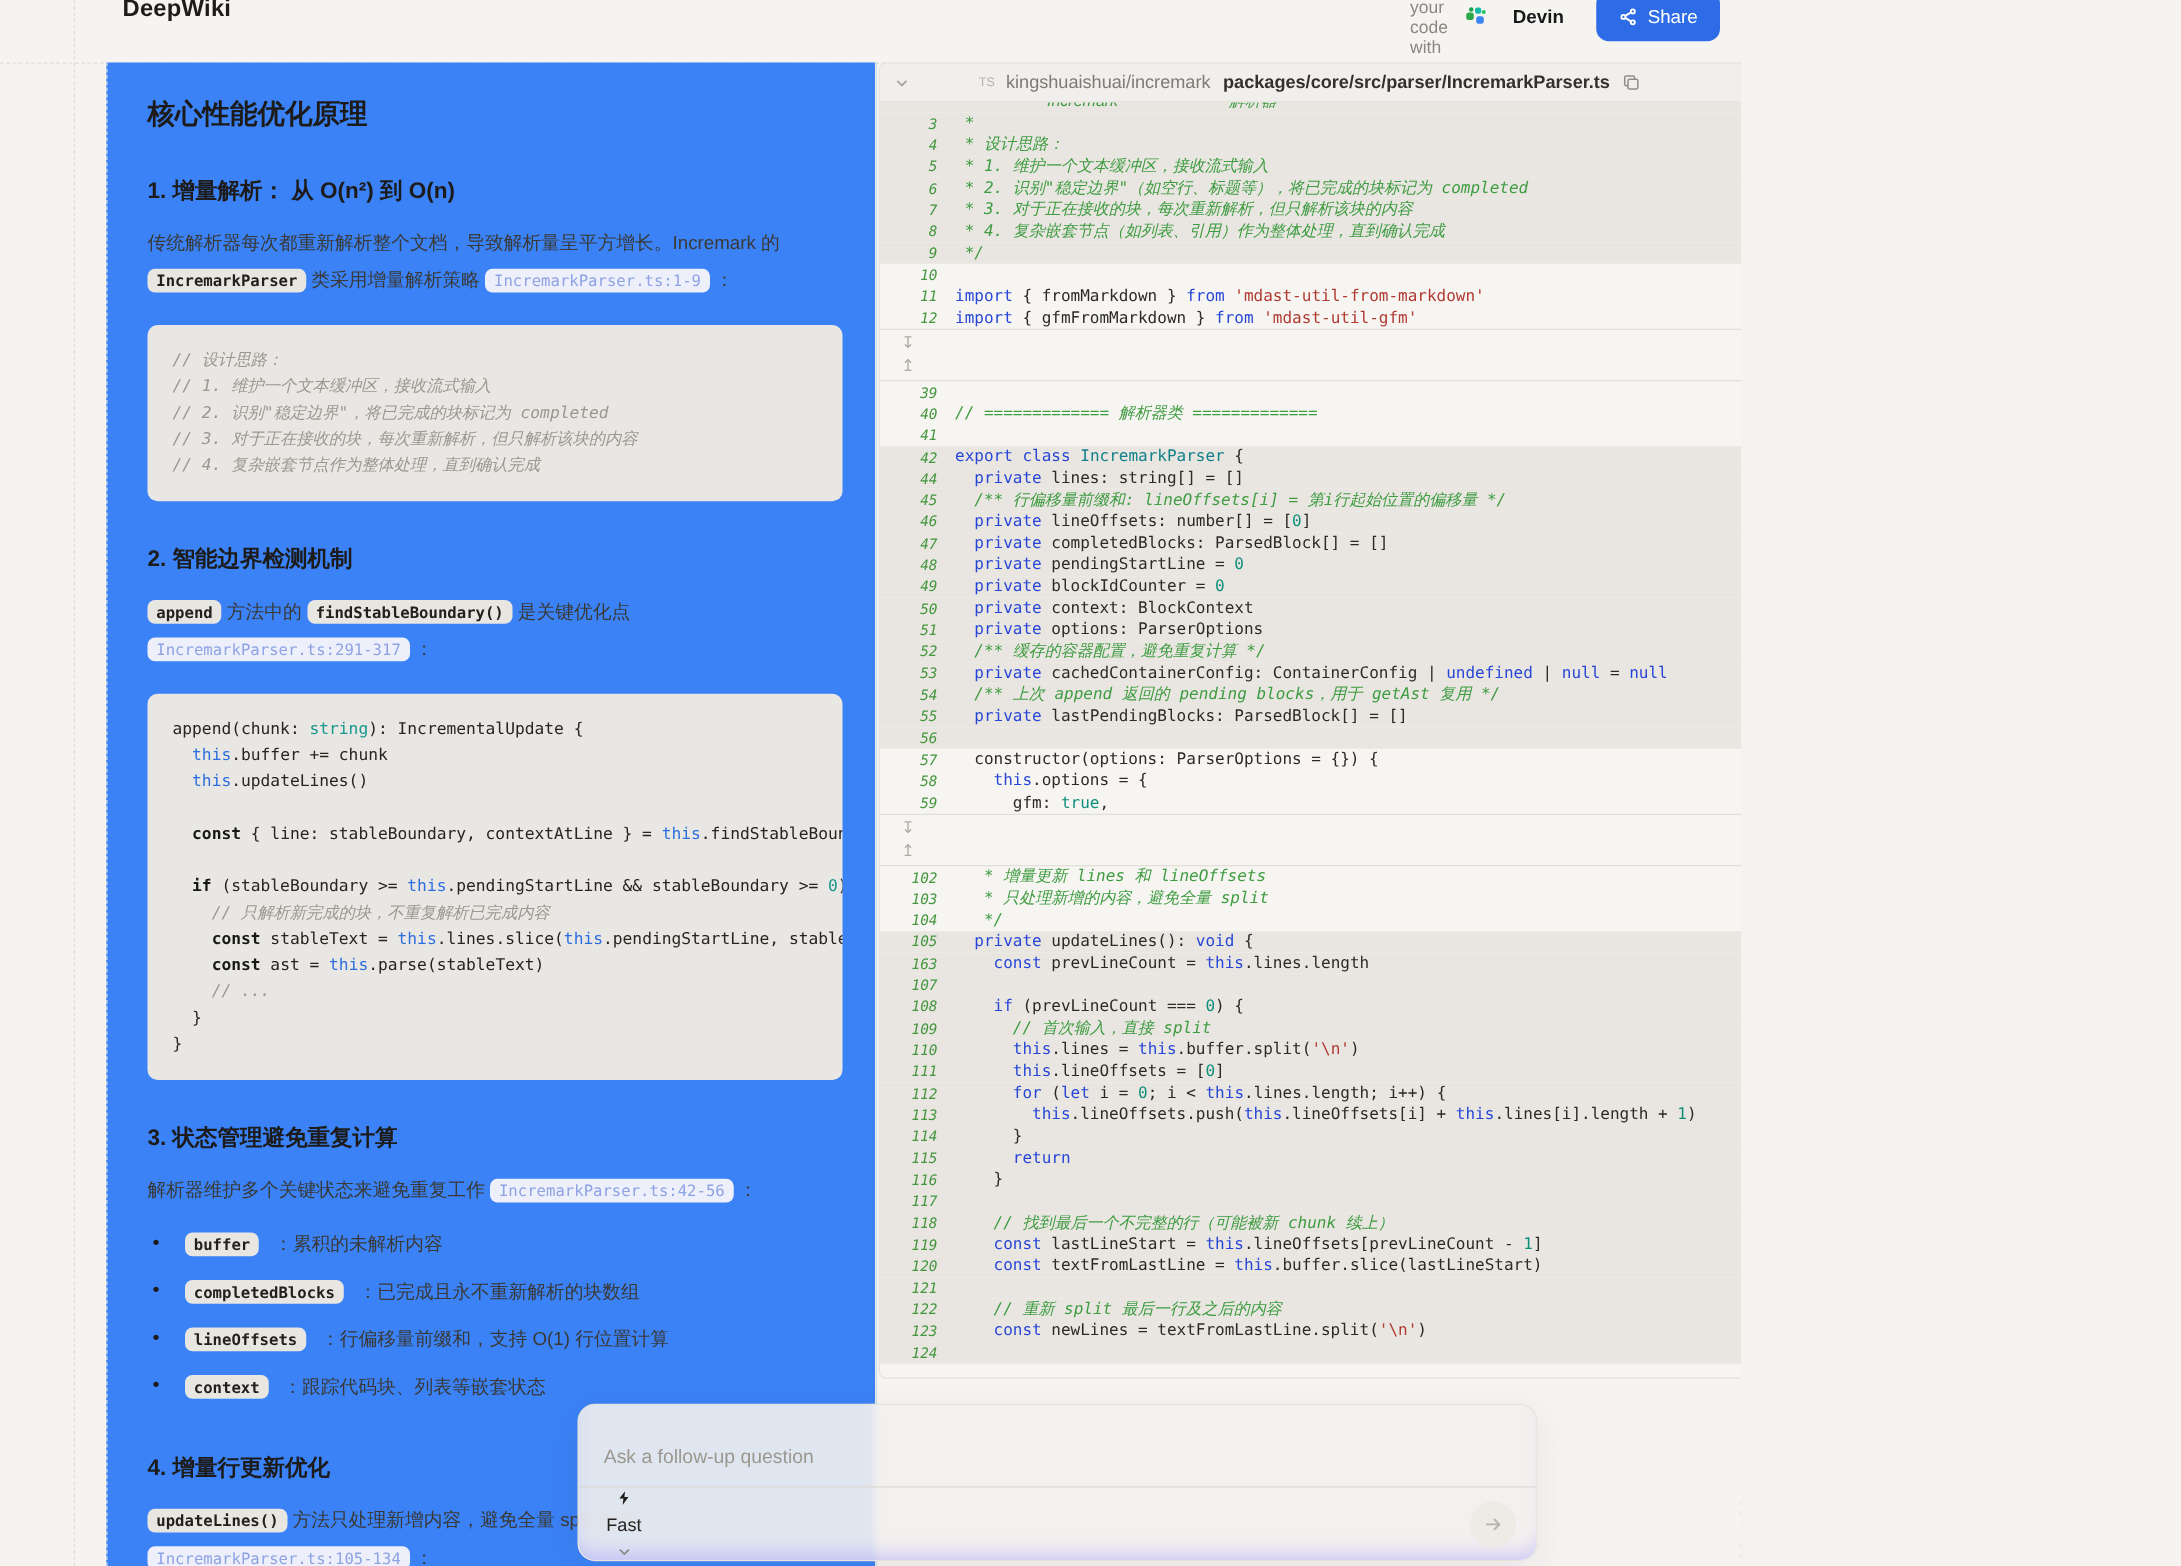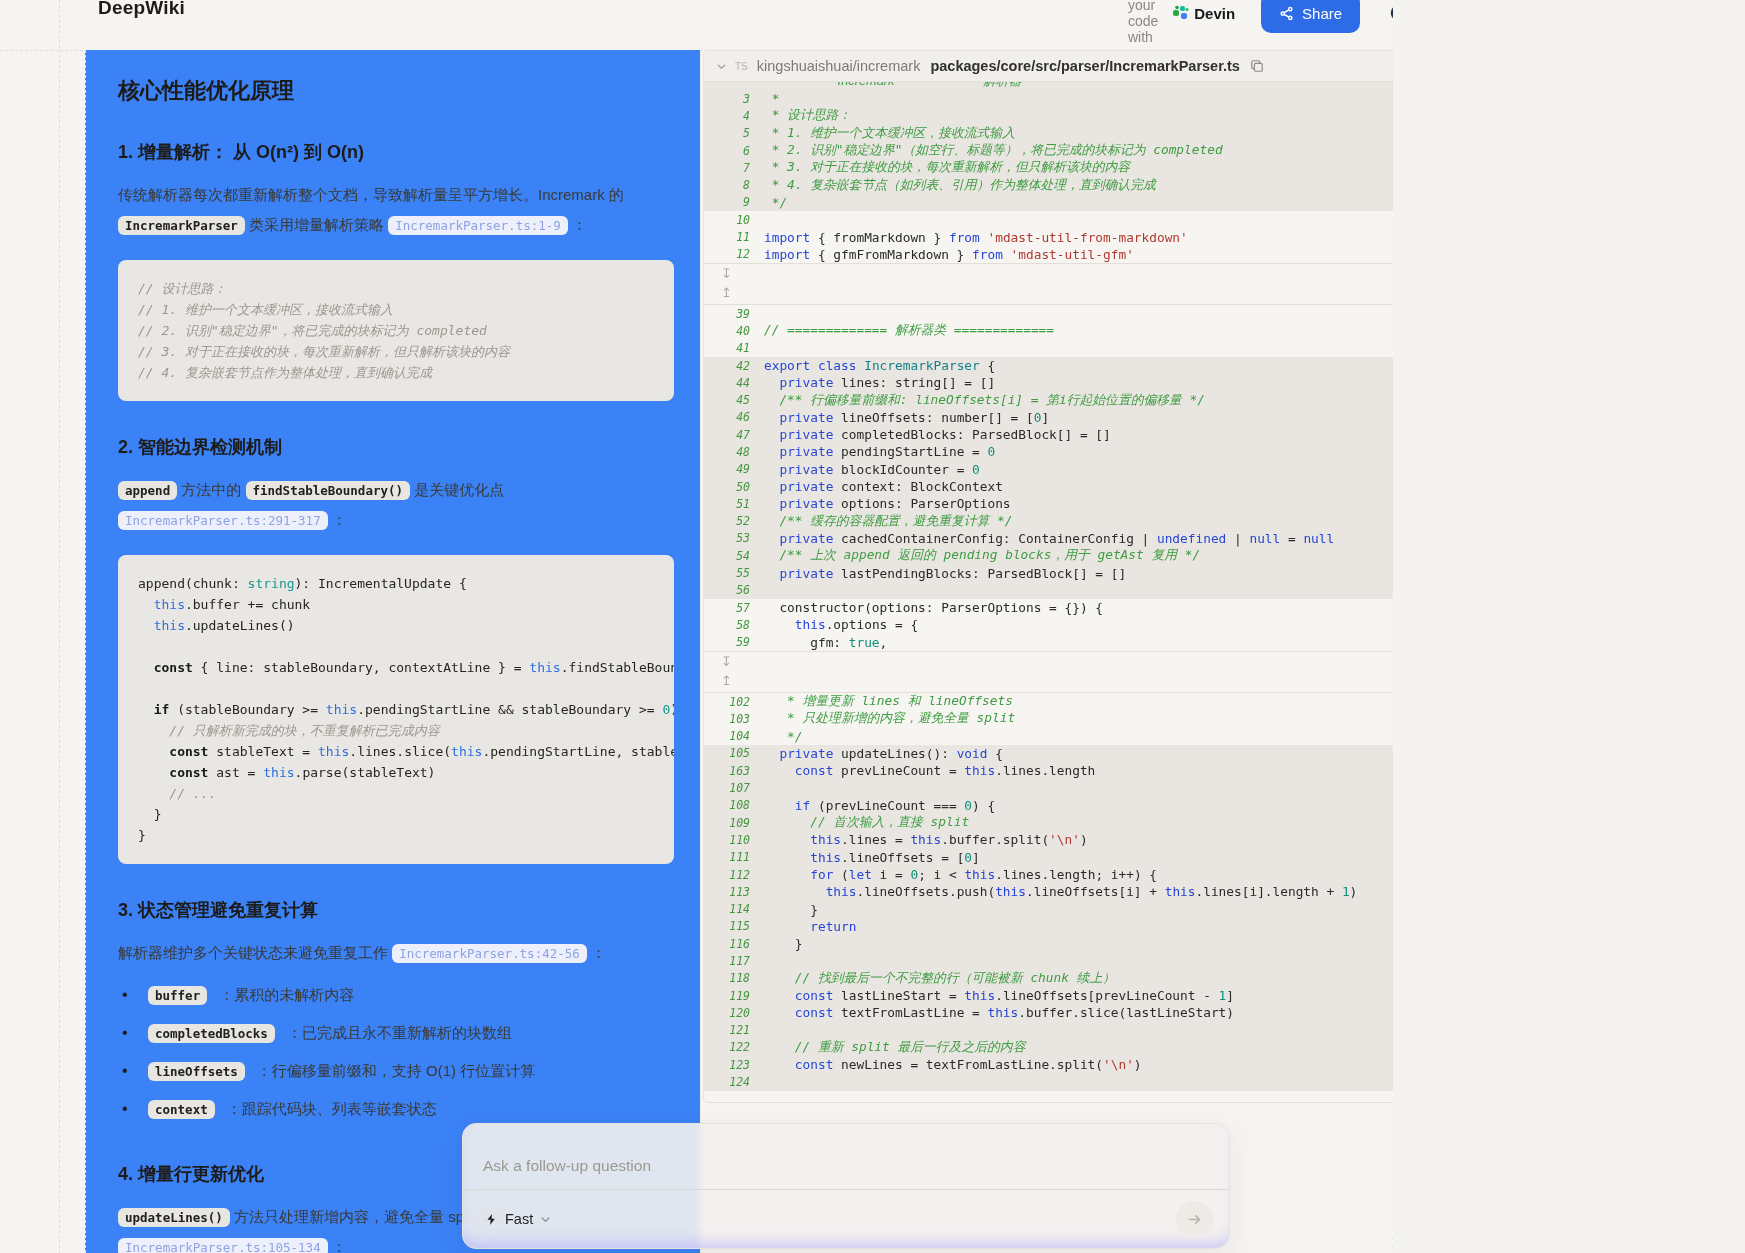--- a/index.html
+++ b/index.html
@@ -9,21 +9,21 @@
   
   .guide-v-left{position:absolute;left:59px;top:0;bottom:0;border-left:1px dashed #e1ded8;}
   .guide-v-right{position:absolute;left:1612px;top:50px;bottom:0;border-left:1px dashed #e1ded8;}
   .guide-h-top{position:absolute;left:0;right:0;top:50px;border-top:1px dashed #e1ded8;}
 
   
   .header{position:absolute;left:0;top:0;width:100%;height:50px;}
   .logo{position:absolute;left:98px;top:-3px;font-size:19px;font-weight:600;color:#1d1c1a;letter-spacing:.2px;}
   .hright{position:absolute;left:1128px;top:-9px;height:44px;display:flex;align-items:center;gap:10px;}
   .index-text{color:#8b8882;font-size:14px;}
-  .devin{display:flex;align-items:center;gap:4px;}
+  .devin{display:flex;align-items:center;gap:20px;}
   .devin-label{font-size:15px;font-weight:700;color:#17181a;}
   .share-btn{display:flex;align-items:center;gap:8px;background:#2e6be6;color:#fff;font-size:15px;
     border:none;border-radius:10px;height:40px;padding:0 18px;margin-left:16px;cursor:pointer;}
   .theme-btn{background:none;border:none;margin-left:14px;padding:4px;cursor:pointer;line-height:0;}
 
   
   .doc-panel{position:absolute;left:85px;top:50px;width:614px;height:1203px;background:#3b82f6;
     border-left:1px dashed #e4e1db;border-right:1px solid #edebe5;overflow:hidden;}
   .doc-inner{padding:26px 26px 0 32px;color:#3a3935;}
   .doc-h1{font-size:22px;font-weight:700;color:#1c1b19;margin:0 0 26px 0;}
@@ -49,21 +49,21 @@
   .code-doc .tk-n{color:#18988f;}
   .code-doc .tk-b{font-weight:700;color:#171715;}
   .code-doc .tk-p{color:#26251f;}
 
   
   .code-panel{position:absolute;left:703px;top:50px;width:883px;height:1053px;background:#f6f5f1;
     border:1px solid #e5e2dc;border-radius:6px;overflow:hidden;box-sizing:border-box;}
   .cp-header{height:30px;display:flex;align-items:center;padding:0 12px;background:#f1efeb;
     border-bottom:1px solid #e3e0da;}
   .cp-chev{line-height:0;margin-right:8px;cursor:pointer;background:none;border:none;padding:0;}
-  .cp-ts{font-size:10px;font-weight:400;color:#b4b2ac;margin-right:9px;}
+  .cp-ts{font-size:10px;font-weight:400;color:#b4b2ac;margin-right:9px;margin-left:48px;}
   .cp-repo{font-size:14.5px;color:#7d7b75;}
   .cp-path{font-size:14.5px;font-weight:600;color:#32312d;margin-left:10px;}
   .cp-copy{line-height:0;background:none;border:none;padding:0;margin-left:10px;cursor:pointer;}
 
   .crow{display:flex;height:17.3px;align-items:center;font-family:"DejaVu Sans Mono",monospace;}
   .crow.hl{background:#e9e6e1;}
   .num{flex:none;width:46px;text-align:right;padding-right:14px;font-size:11.5px;font-style:italic;color:#44973f;}
   .src{white-space:pre;font-size:12.8px;color:#2b2a26;}
   .partial{height:8px;overflow:hidden;background:#e9e6e1;}
   .partial .src{display:block;margin-top:-9px;padding-left:60px;font-size:12.8px;}
@@ -82,21 +82,21 @@
   .askbox{position:absolute;left:462px;top:1123px;width:766px;height:124px;border-radius:14px;
     background:rgba(243,241,238,0.9);border:1px solid #e6e3dd;backdrop-filter:blur(3px);
     box-shadow:0 8px 28px rgba(40,40,60,0.07), inset 0 -12px 16px -8px rgba(150,140,255,0.45);
     z-index:30;overflow:hidden;}
   .ask-input{position:absolute;left:0;top:0;width:100%;height:64px;background:transparent;border:none;outline:none;
     padding:20px 20px 0 20px;font-size:15.5px;color:#3a3935;box-sizing:border-box;font-family:"Liberation Sans",sans-serif;}
   .ask-input::placeholder{color:#9b988f;}
   .ask-divider{position:absolute;left:0;right:0;top:65px;border-top:1px solid #dcd9d3;}
   .ask-bottom{position:absolute;left:0;right:0;bottom:0;height:58px;display:flex;align-items:center;padding:0 16px;}
   .fast-btn{display:flex;align-items:center;gap:7px;background:none;border:none;font-size:14.5px;font-weight:500;
-    color:#23221f;cursor:pointer;font-family:"Liberation Sans",sans-serif;}
+    color:#23221f;cursor:pointer;font-family:"Liberation Sans",sans-serif;flex-direction:column;}
   .send-btn{margin-left:auto;width:37px;height:37px;border-radius:50%;background:#edebe6;border:none;
     display:flex;align-items:center;justify-content:center;cursor:pointer;line-height:0;}
 
   
   .watermark{position:absolute;left:1393px;top:1188px;z-index:40;font-size:27px;font-weight:700;color:#fdfdfc;
     letter-spacing:1px;text-shadow:1px 2px 3px rgba(0,0,0,0.42), -1px -1px 1px rgba(255,255,255,0.5);}
 </style>
 </head>
 <body>
 

